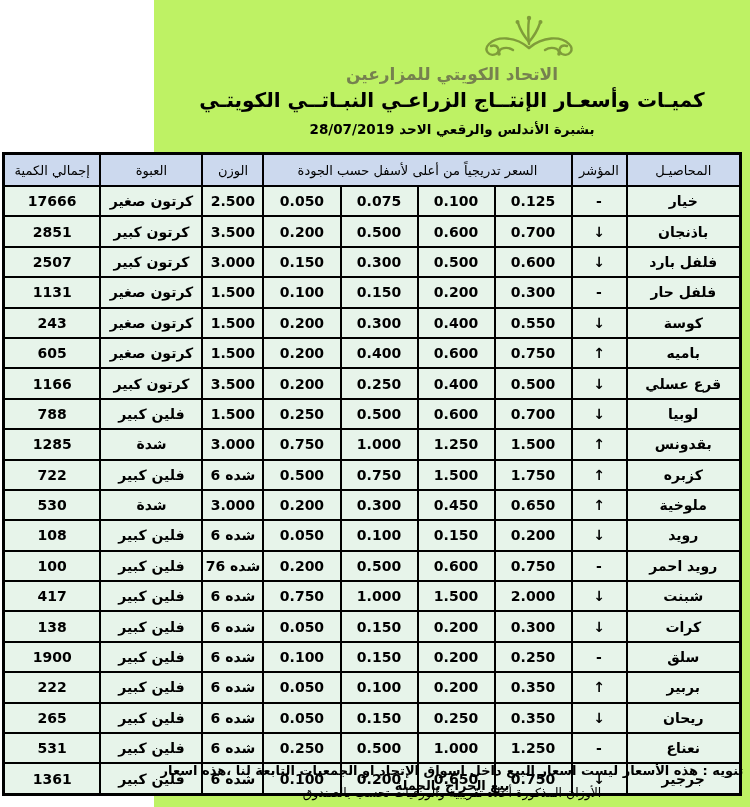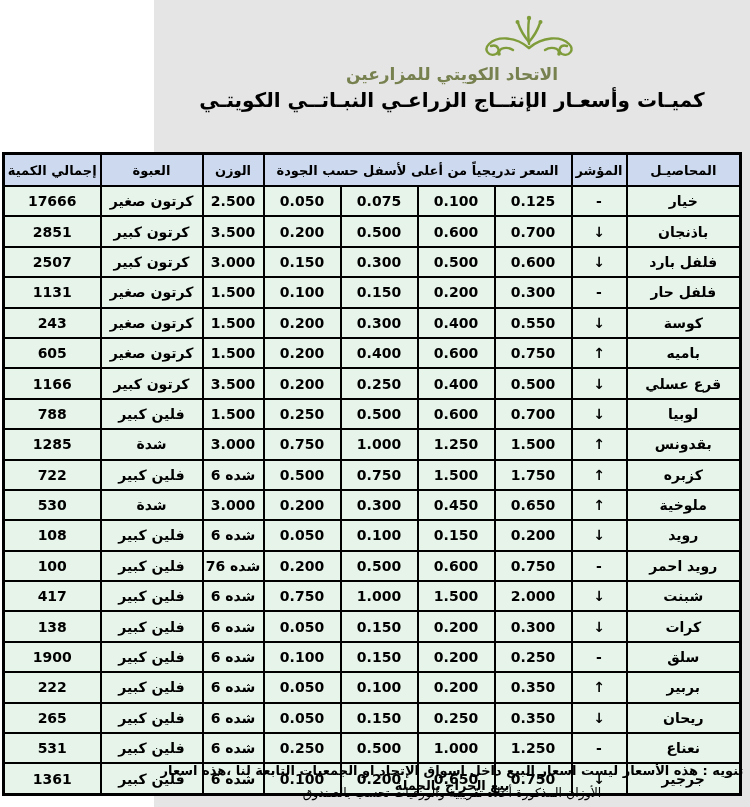--- a/index.html
+++ b/index.html
@@ -1,21 +1,21 @@
 <!DOCTYPE html>
 <html lang="ar" dir="rtl"><head>
 <meta charset="utf-8">
 <style>
   html,body{margin:0;padding:0;}
   body{
     width:750px;height:807px;background:#ffffff;
     font-family:"DejaVu Sans",sans-serif;
     overflow:hidden;
   }
-  .page{position:relative;width:596px;height:807px;background:#e5e5e5;}
+  .page{position:relative;width:596px;height:807px;background:#bef264;}
 
   
   .ornament{position:absolute;top:14px;left:315px;width:120px;height:50px;}
   .org-name{
     position:absolute;top:64px;right:0;left:0;text-align:center;
     font-size:17px;font-weight:bold;color:#76814f;
   }
   .page-title{
     position:absolute;top:88px;right:0;left:0;text-align:center;
     font-size:20px;font-weight:bold;color:#000;letter-spacing:0.5px;
@@ -32,21 +32,21 @@
     border-collapse:collapse;table-layout:fixed;width:737px;
     border:3px solid #000;
   }
   table.prices th, table.prices td{
     border:2px solid #000;
     text-align:center;vertical-align:middle;
     padding:0 2px;overflow:hidden;white-space:nowrap;
   }
   table.prices th{
     background:#ccd9ee;height:30px;
-    font-size:13px;font-weight:bold;color:#000;margin-left:20px;
+    font-size:13px;font-weight:normal;color:#000;margin-left:20px;
   }
   th.col-crop-h{border-top:7px solid #000;font-size:14px;}
   table.prices td{
     background:#e7f4ea;height:28.4px;
     font-size:14px;font-weight:bold;color:#000;
   }
   td.cell-crop{font-size:13.5px;margin-top:34px;}
   td.cell-package{font-size:12px;}
   td.cell-weight{direction:ltr;font-size:13.5px;}
   td.cell-total{font-size:14.5px;}
@@ -89,20 +89,21 @@
         <circle cx="48.5" cy="8" r="2"></circle>
         <circle cx="71.5" cy="8" r="2"></circle>
         <circle cx="30" cy="40" r="1.8"></circle>
         <circle cx="90" cy="40" r="1.8"></circle>
       </g>
     </svg>
   </div>
 
   <div class="org-name">الاتحاد الكويتي للمزارعين</div>
   <div class="page-title">كميـات وأسعـار الإنتــاج الزراعـي النبـاتــي الكويتـي</div>
+  <div class="page-subtitle">بشبرة الأندلس والرقعي الاحد 28/07/2019</div>
 
   <div class="union-logo">
     <svg width="82" height="82" viewBox="0 0 82 82">
       <defs>
         <path id="arcTop" d="M 12,41 A 29,29 0 0 1 70,41"></path>
         <path id="arcBot" d="M 9,41 A 32,32 0 0 0 73,41"></path>
       </defs>
       <circle cx="41" cy="41" r="38" fill="#ffffff" stroke="#8e9a73" stroke-width="1.6"></circle>
       <circle cx="41" cy="41" r="24" fill="none" stroke="#5d8f3c" stroke-width="3.4" stroke-dasharray="2.2 2.4"></circle>
       <circle cx="41" cy="41" r="18" fill="#f2b049" stroke="#d99a2e" stroke-width="1.2"></circle>

